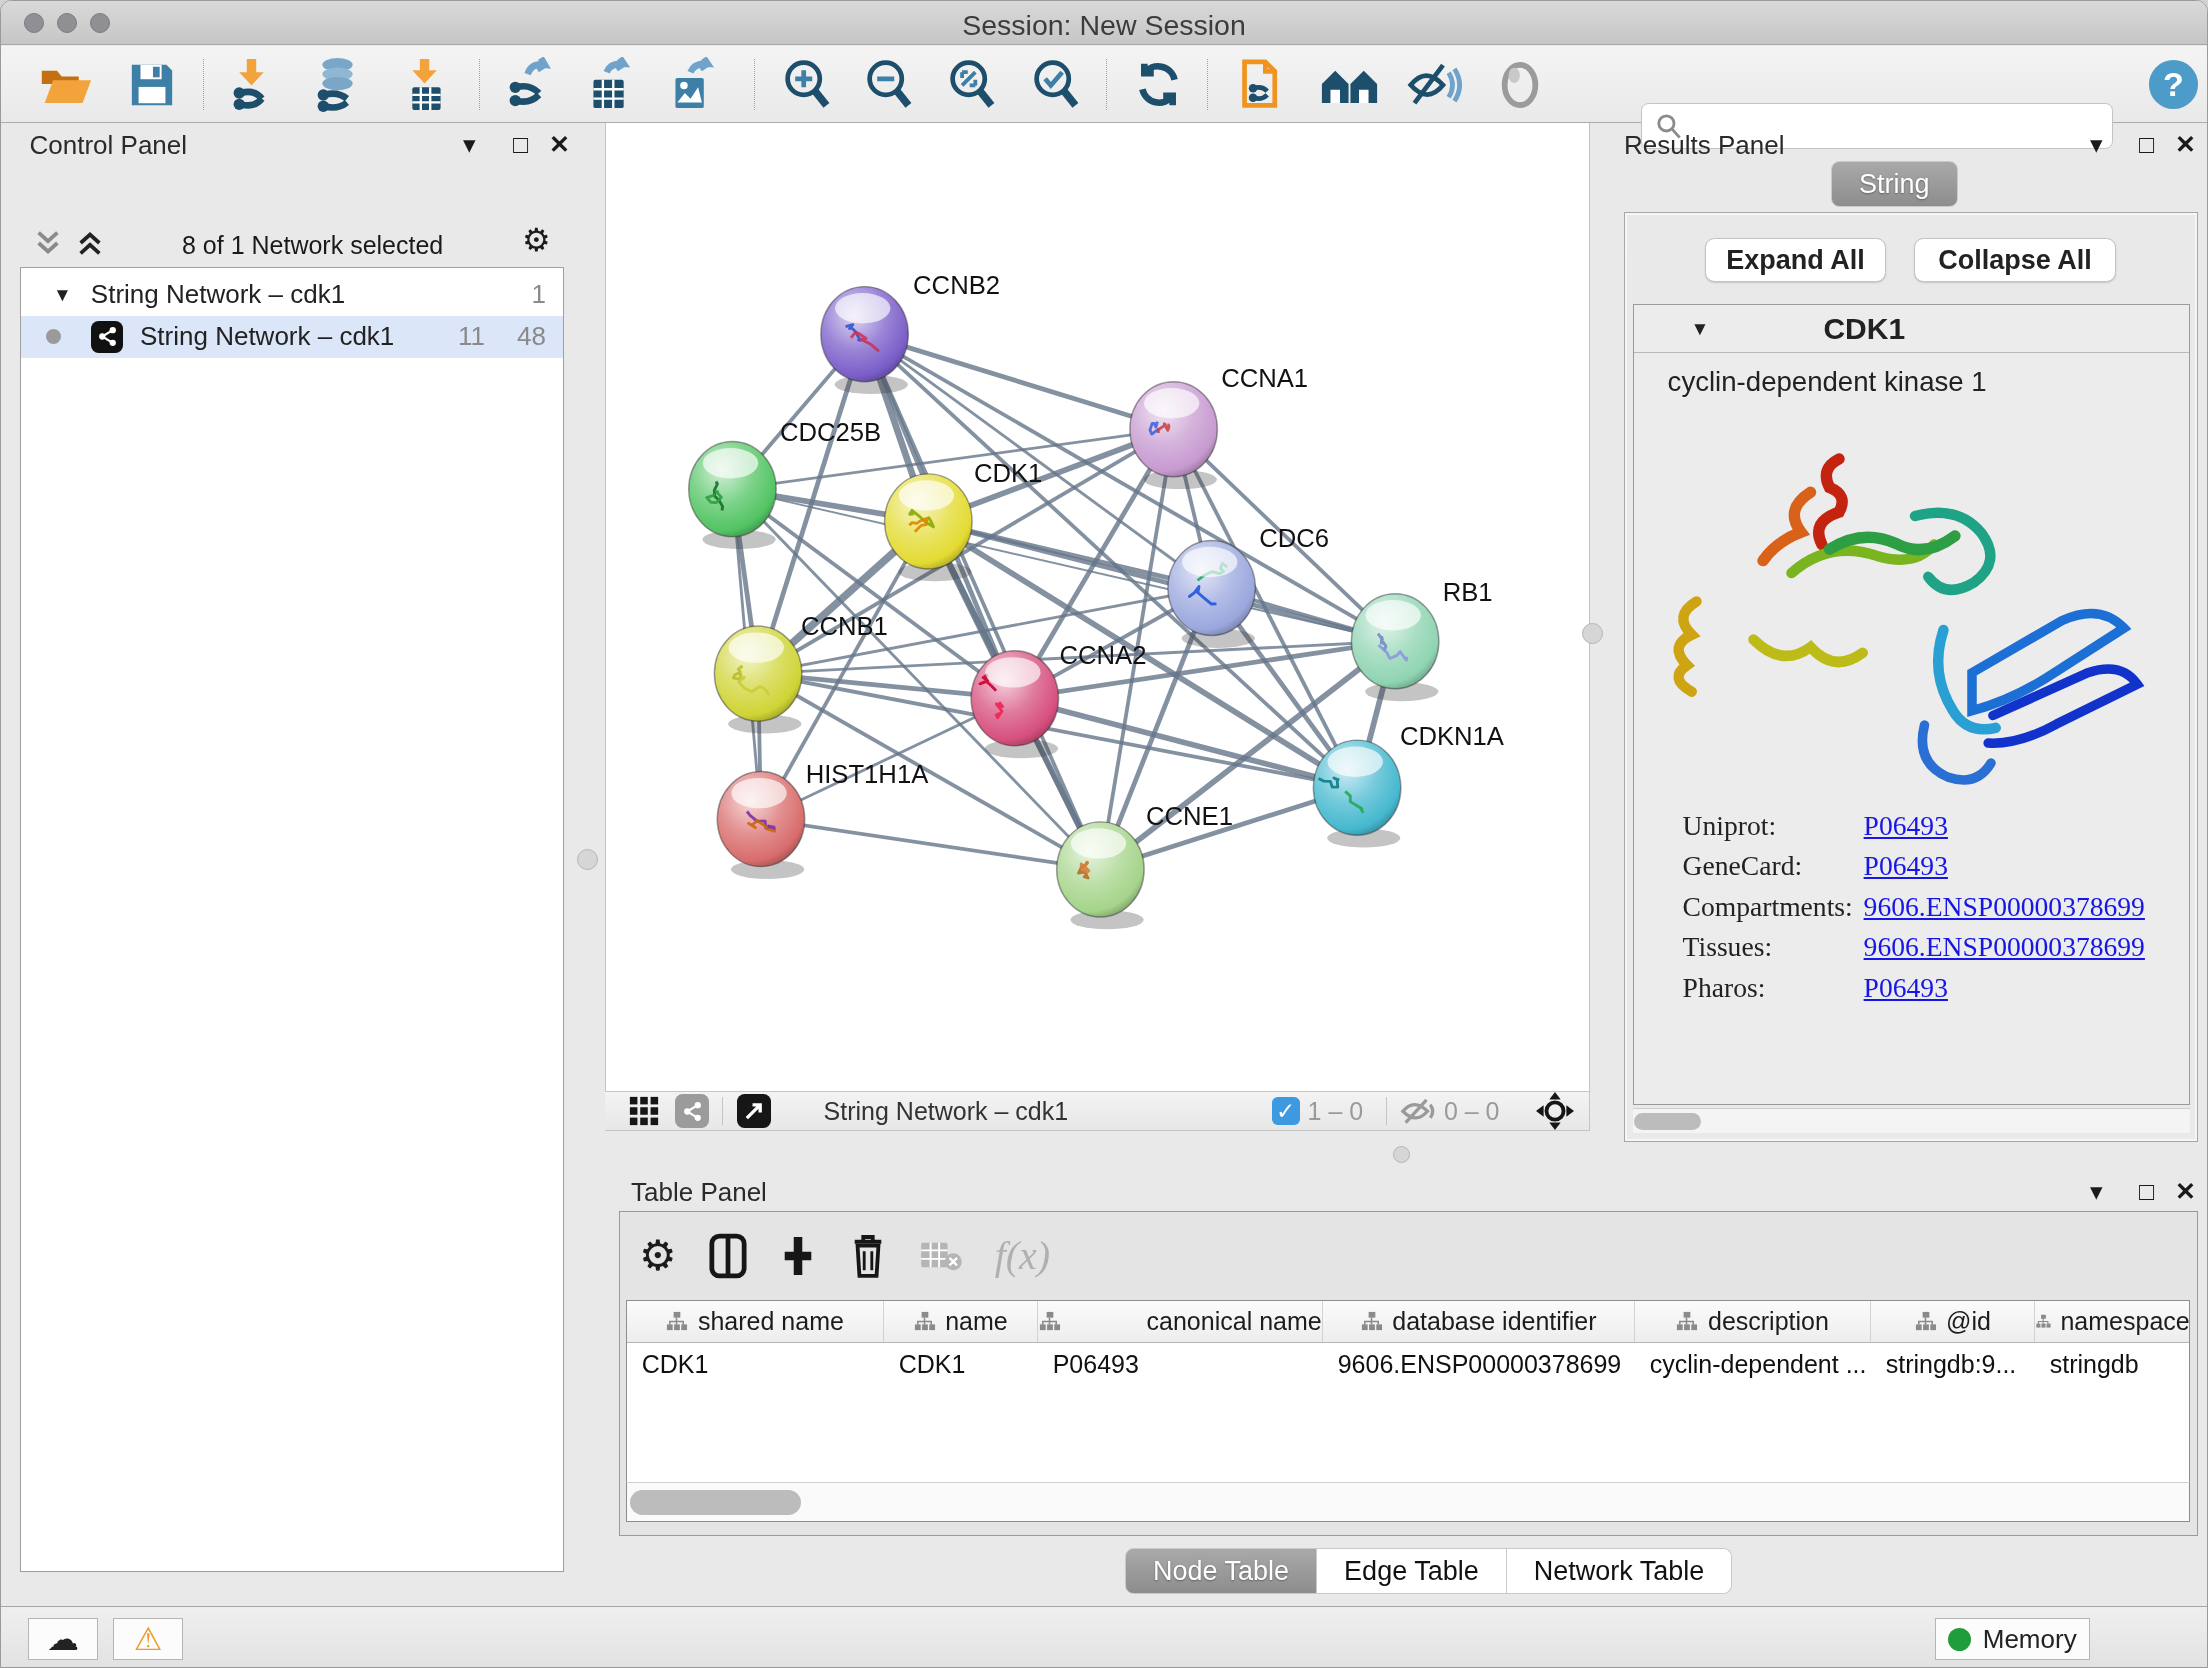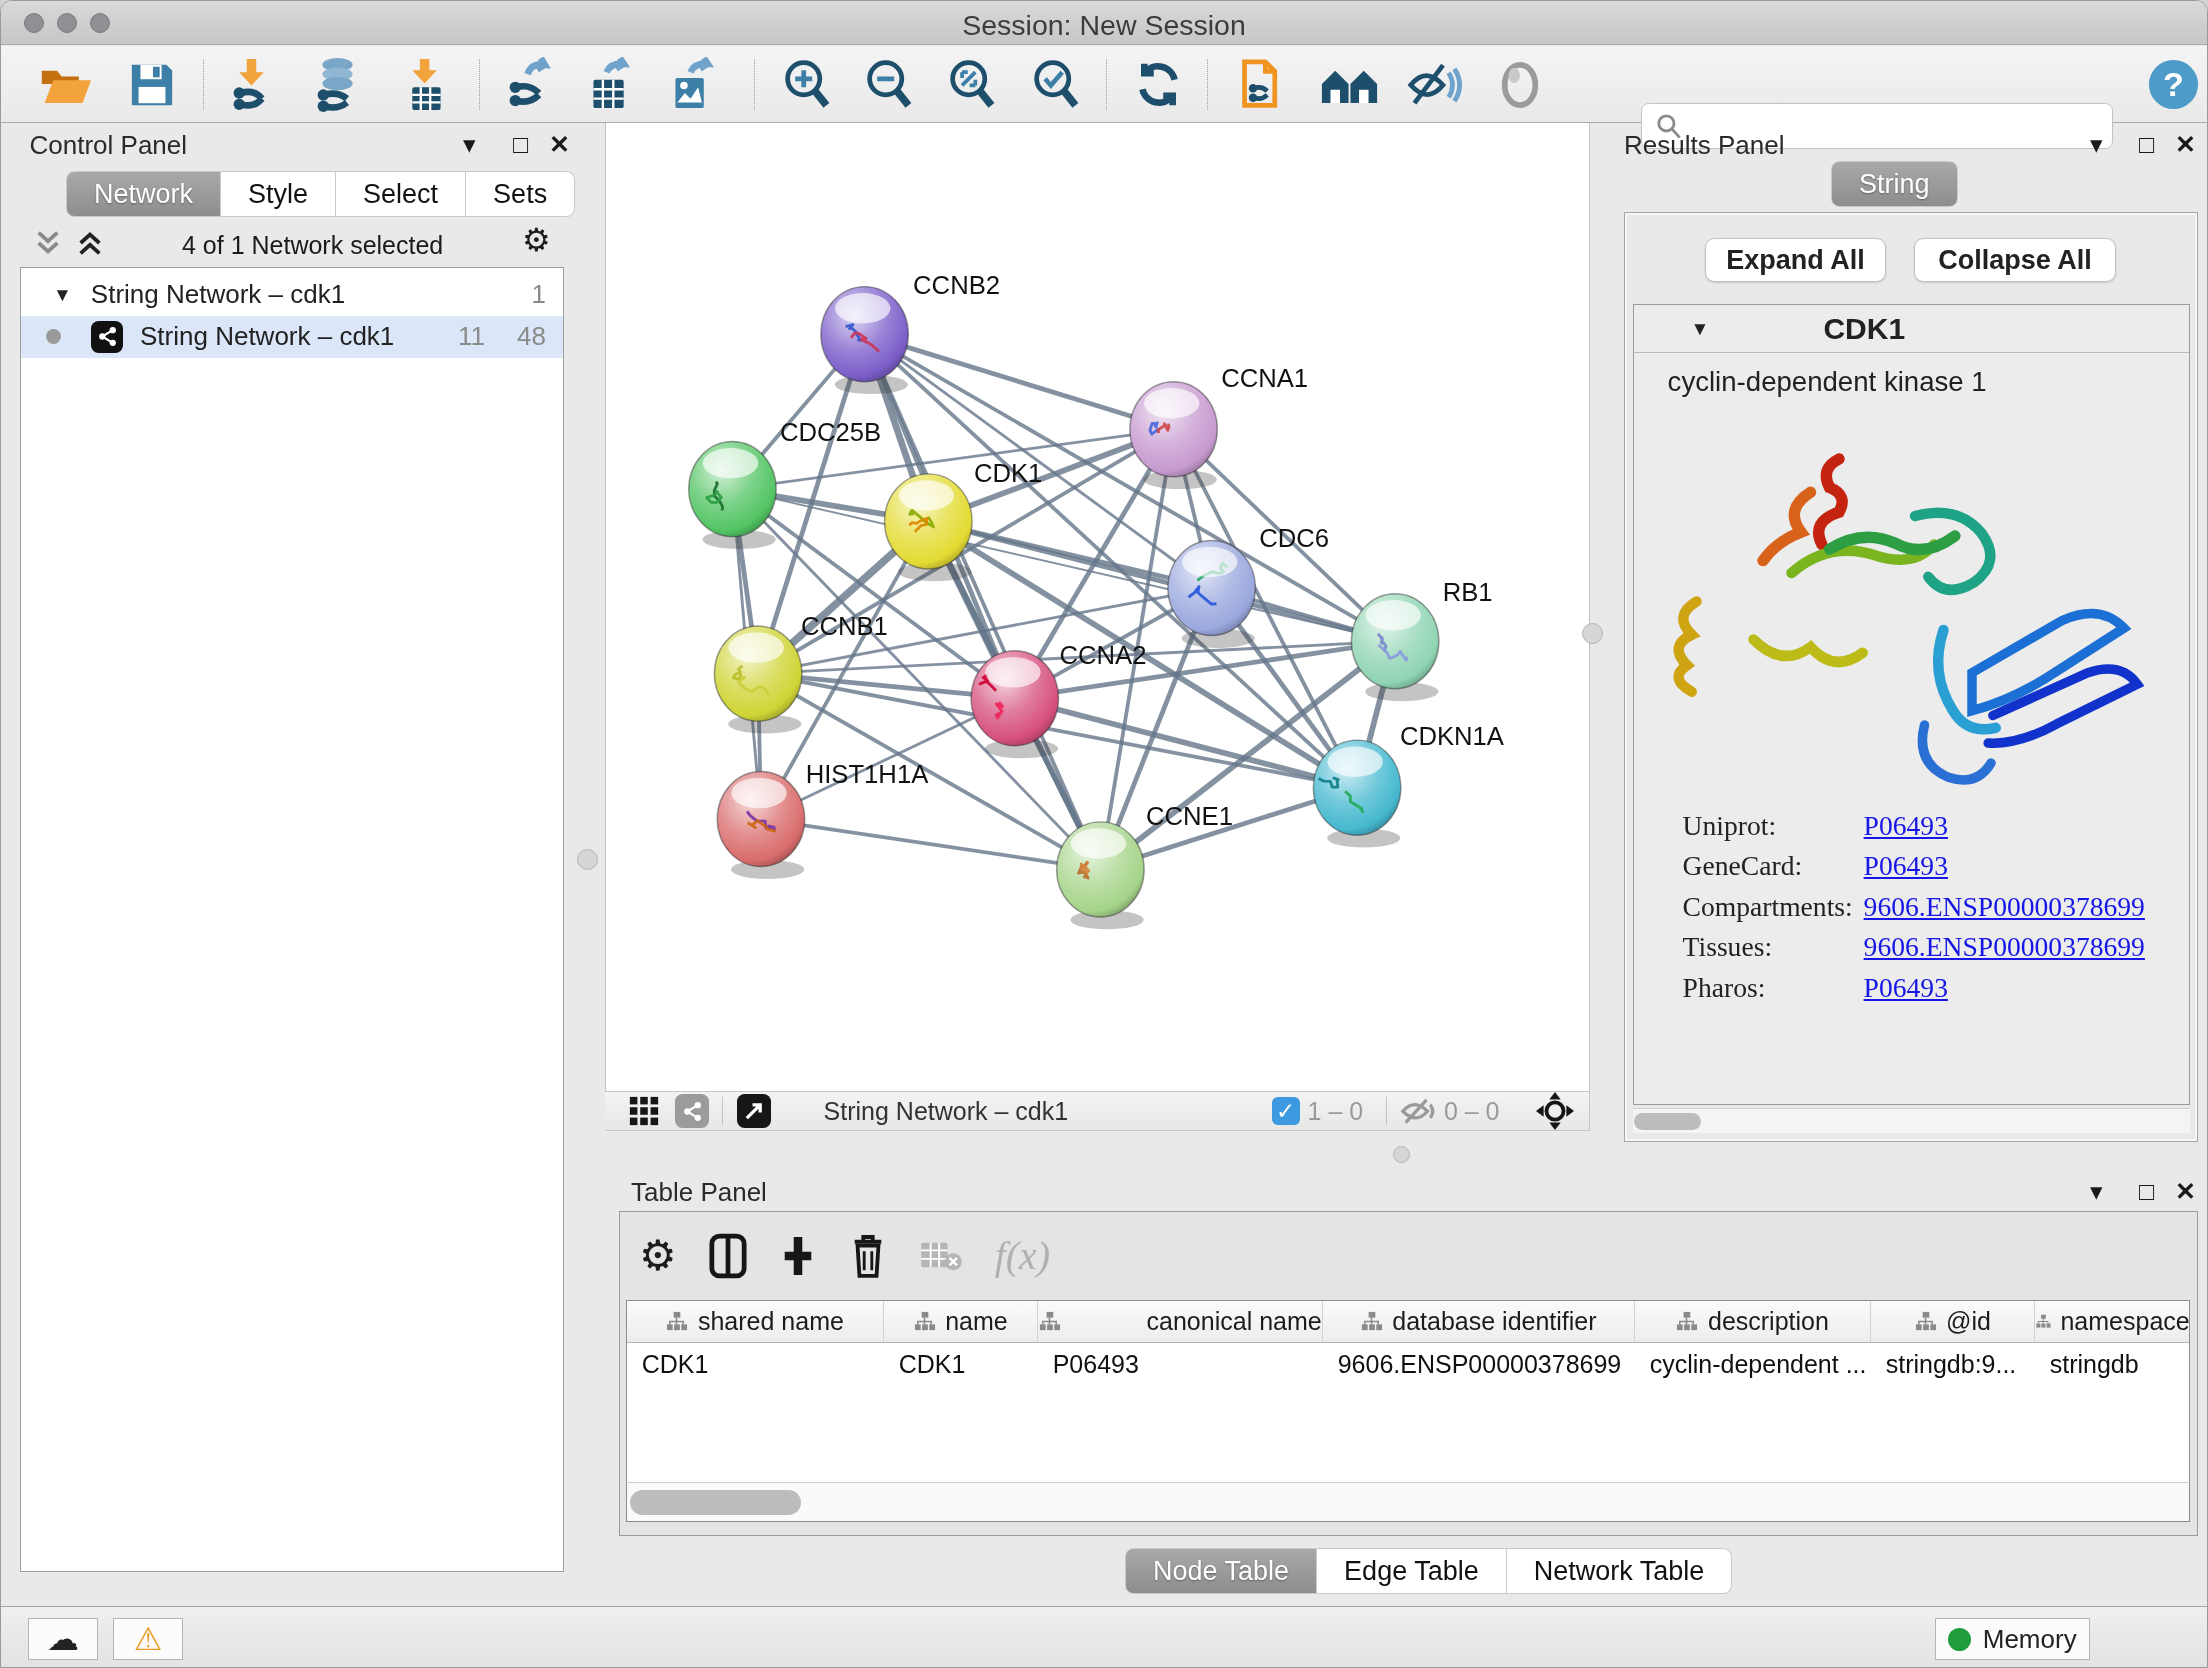--- a/index.html
+++ b/index.html
@@ -266,38 +266,32 @@
         <text x="27" y="39" font-size="36" font-weight="bold" fill="#fff" text-anchor="middle" font-family="Liberation Sans, sans-serif">?</text>
       </svg>
     </div>
   </div>
 
   <div class="panel-head" style="left:28.5px;top:129px">Control Panel</div>
   <div class="ph-ctl" style="left:462px;top:129px">▾</div>
   <div class="ph-ctl" style="left:512px;top:129px">□</div>
   <div class="ph-ctl" style="left:548px;top:129px;font-weight:bold">✕</div>
 
-  <div class="tabset" style="left:65px;top:170px">
-      <div class="tab sel">Network</div>
-      <div class="tab">Style</div>
-      <div class="tab">Select</div>
-      <div class="tab">Sets</div>
-    </div>
 
   <div style="position:absolute;left:32px;top:226px">
     <svg width="30" height="32" viewBox="0 0 32 34">
         <path d="M6 6 l10 9 10 -9 M6 17 l10 9 10 -9" stroke="#8a8a8a" stroke-width="4" fill="none"></path>
       </svg>
   </div>
   <div style="position:absolute;left:74px;top:226px">
     <svg width="30" height="32" viewBox="0 0 32 34">
         <path d="M6 28 l10 -9 10 9 M6 17 l10 -9 10 9" stroke="#222" stroke-width="4" fill="none"></path>
       </svg>
   </div>
-  <div class="ph-ctl" style="left:181px;top:230px">4 of 1 Network selected</div>
+  <div class="ph-ctl" style="left:181px;top:230px">8 of 1 Network selected</div>
   <div class="gear" style="position:absolute;left:521px;top:223px">⚙</div>
 
   <div class="treebox">
     <div class="treerow" style="margin-top:5.7px">
       <span style="margin-left:32px;font-size:19px">▼</span>
       <span style="margin-left:19px">String Network – cdk1</span>
       <span class="num" style="margin-left:auto;margin-right:17px">1</span>
     </div>
     <div class="treerow sel">
       <span class="graydot" style="margin-left:25px"></span>

